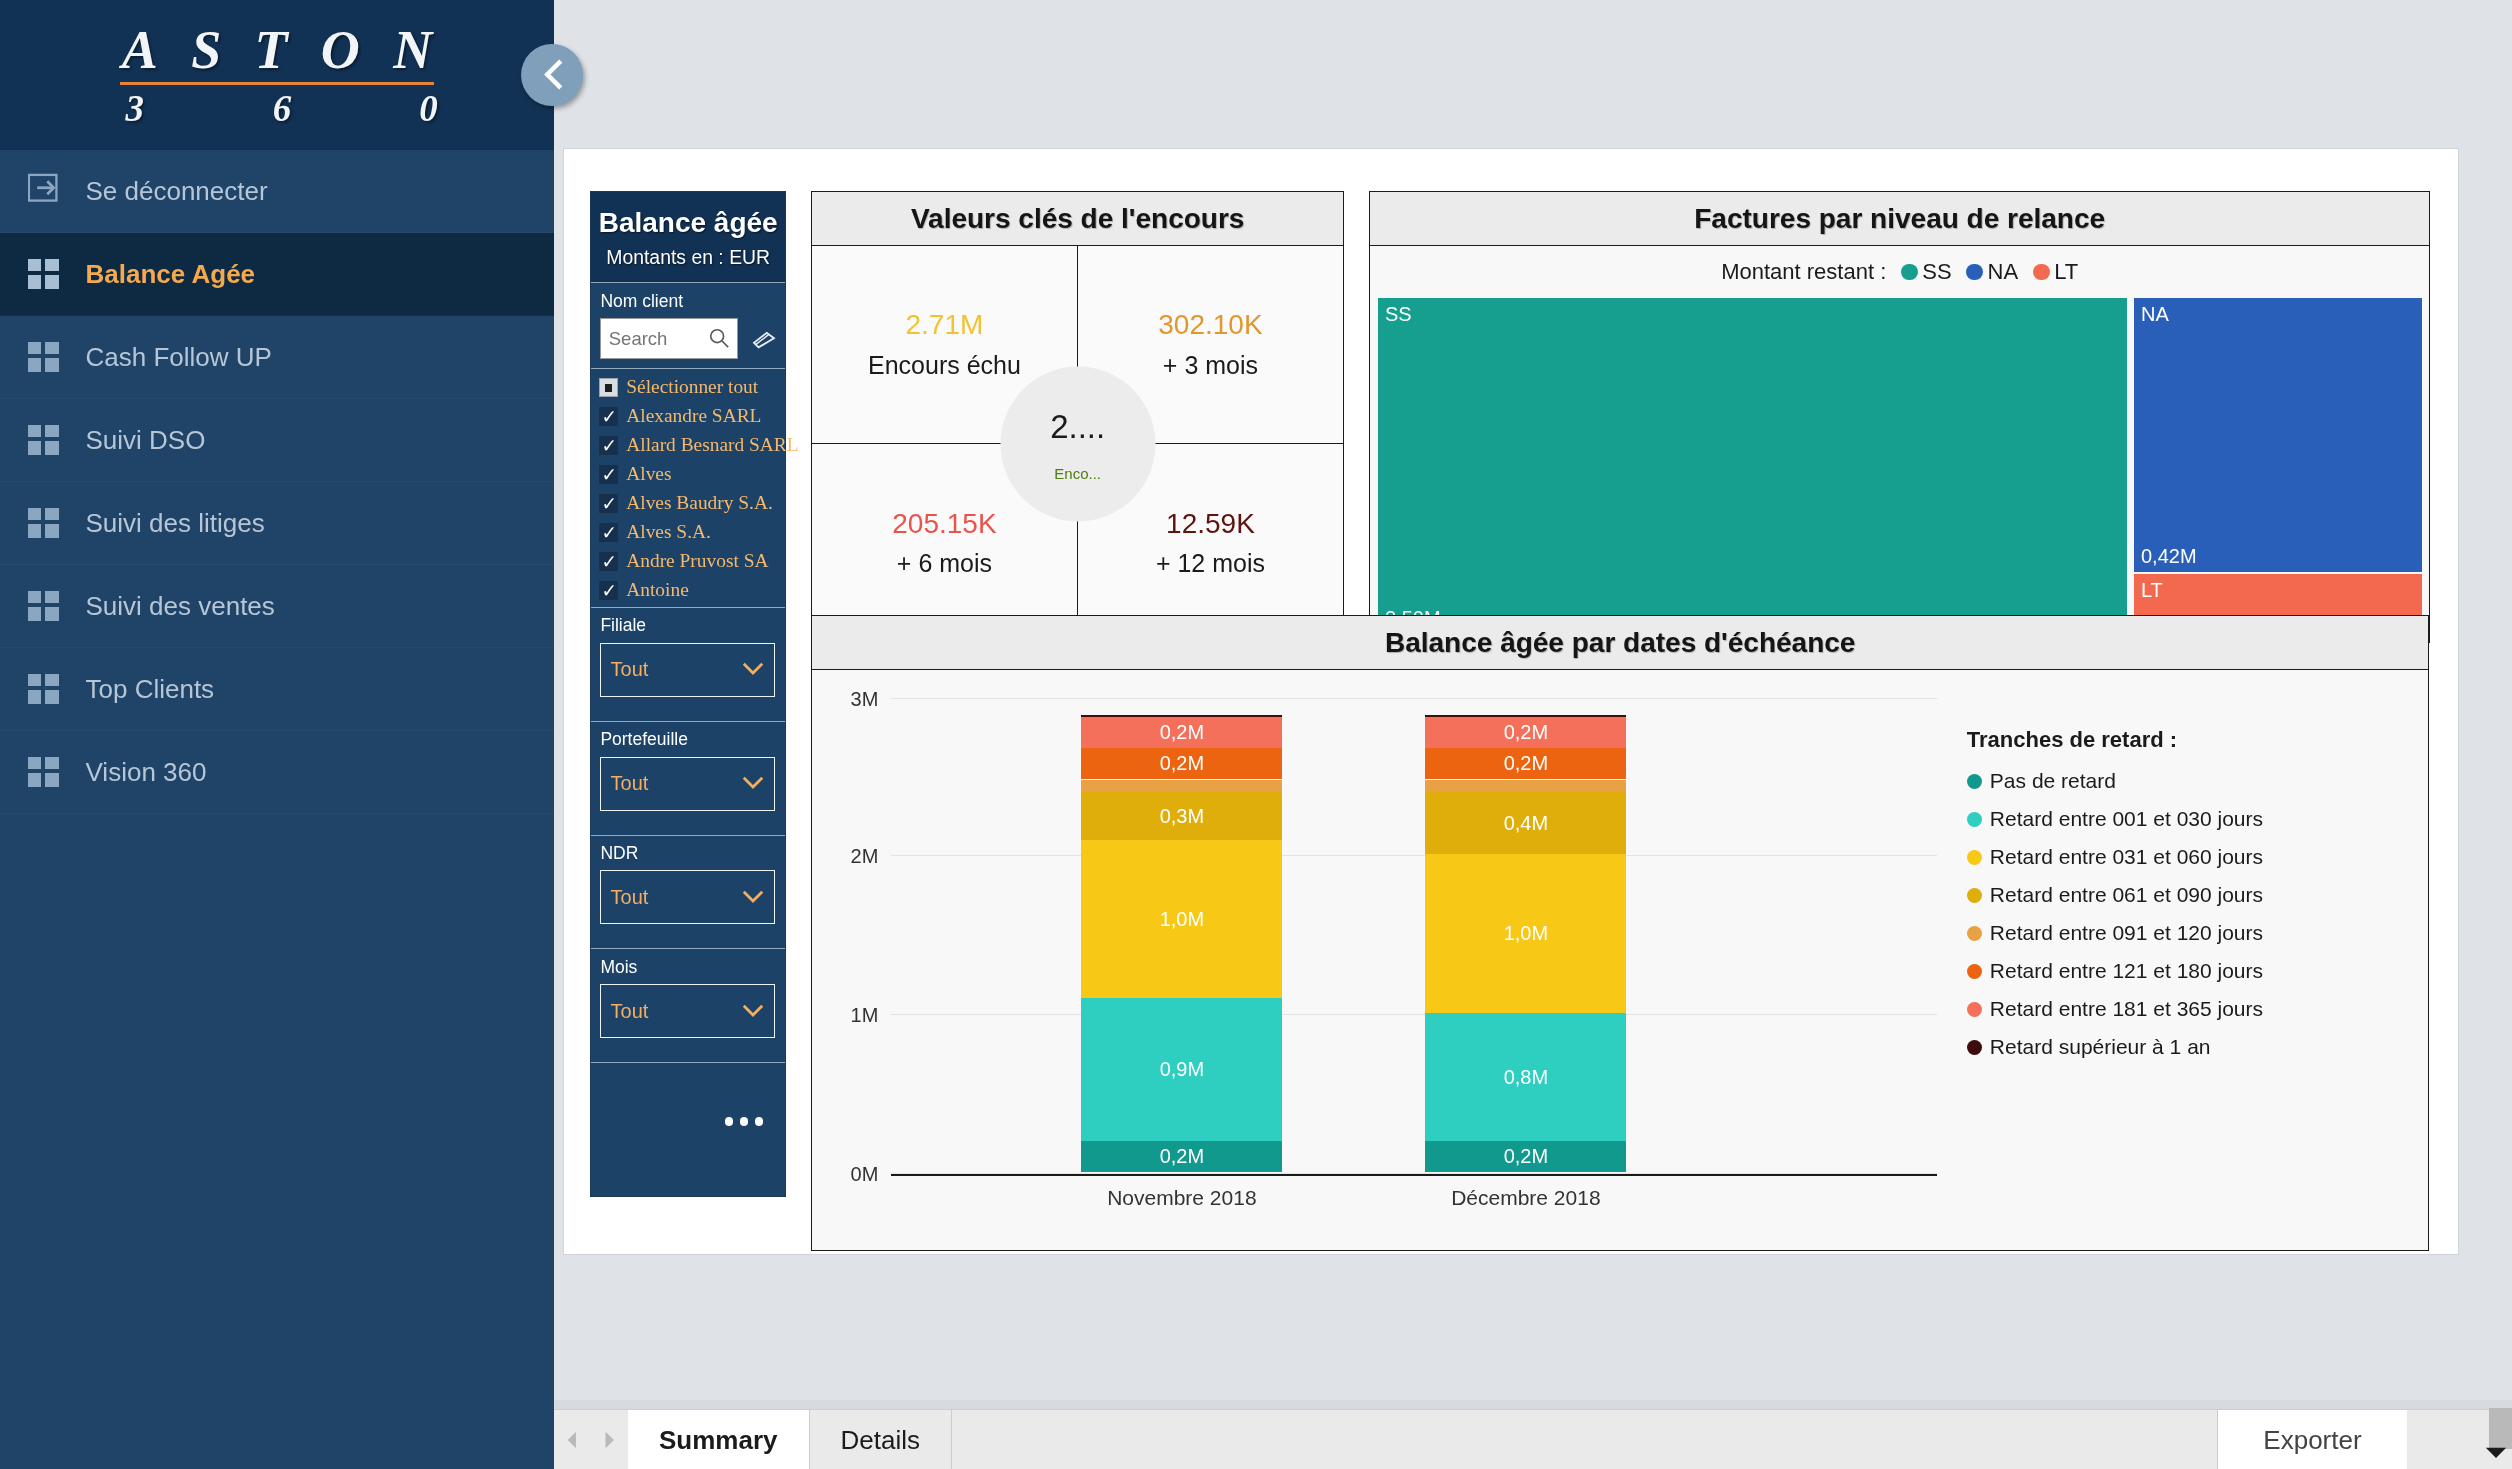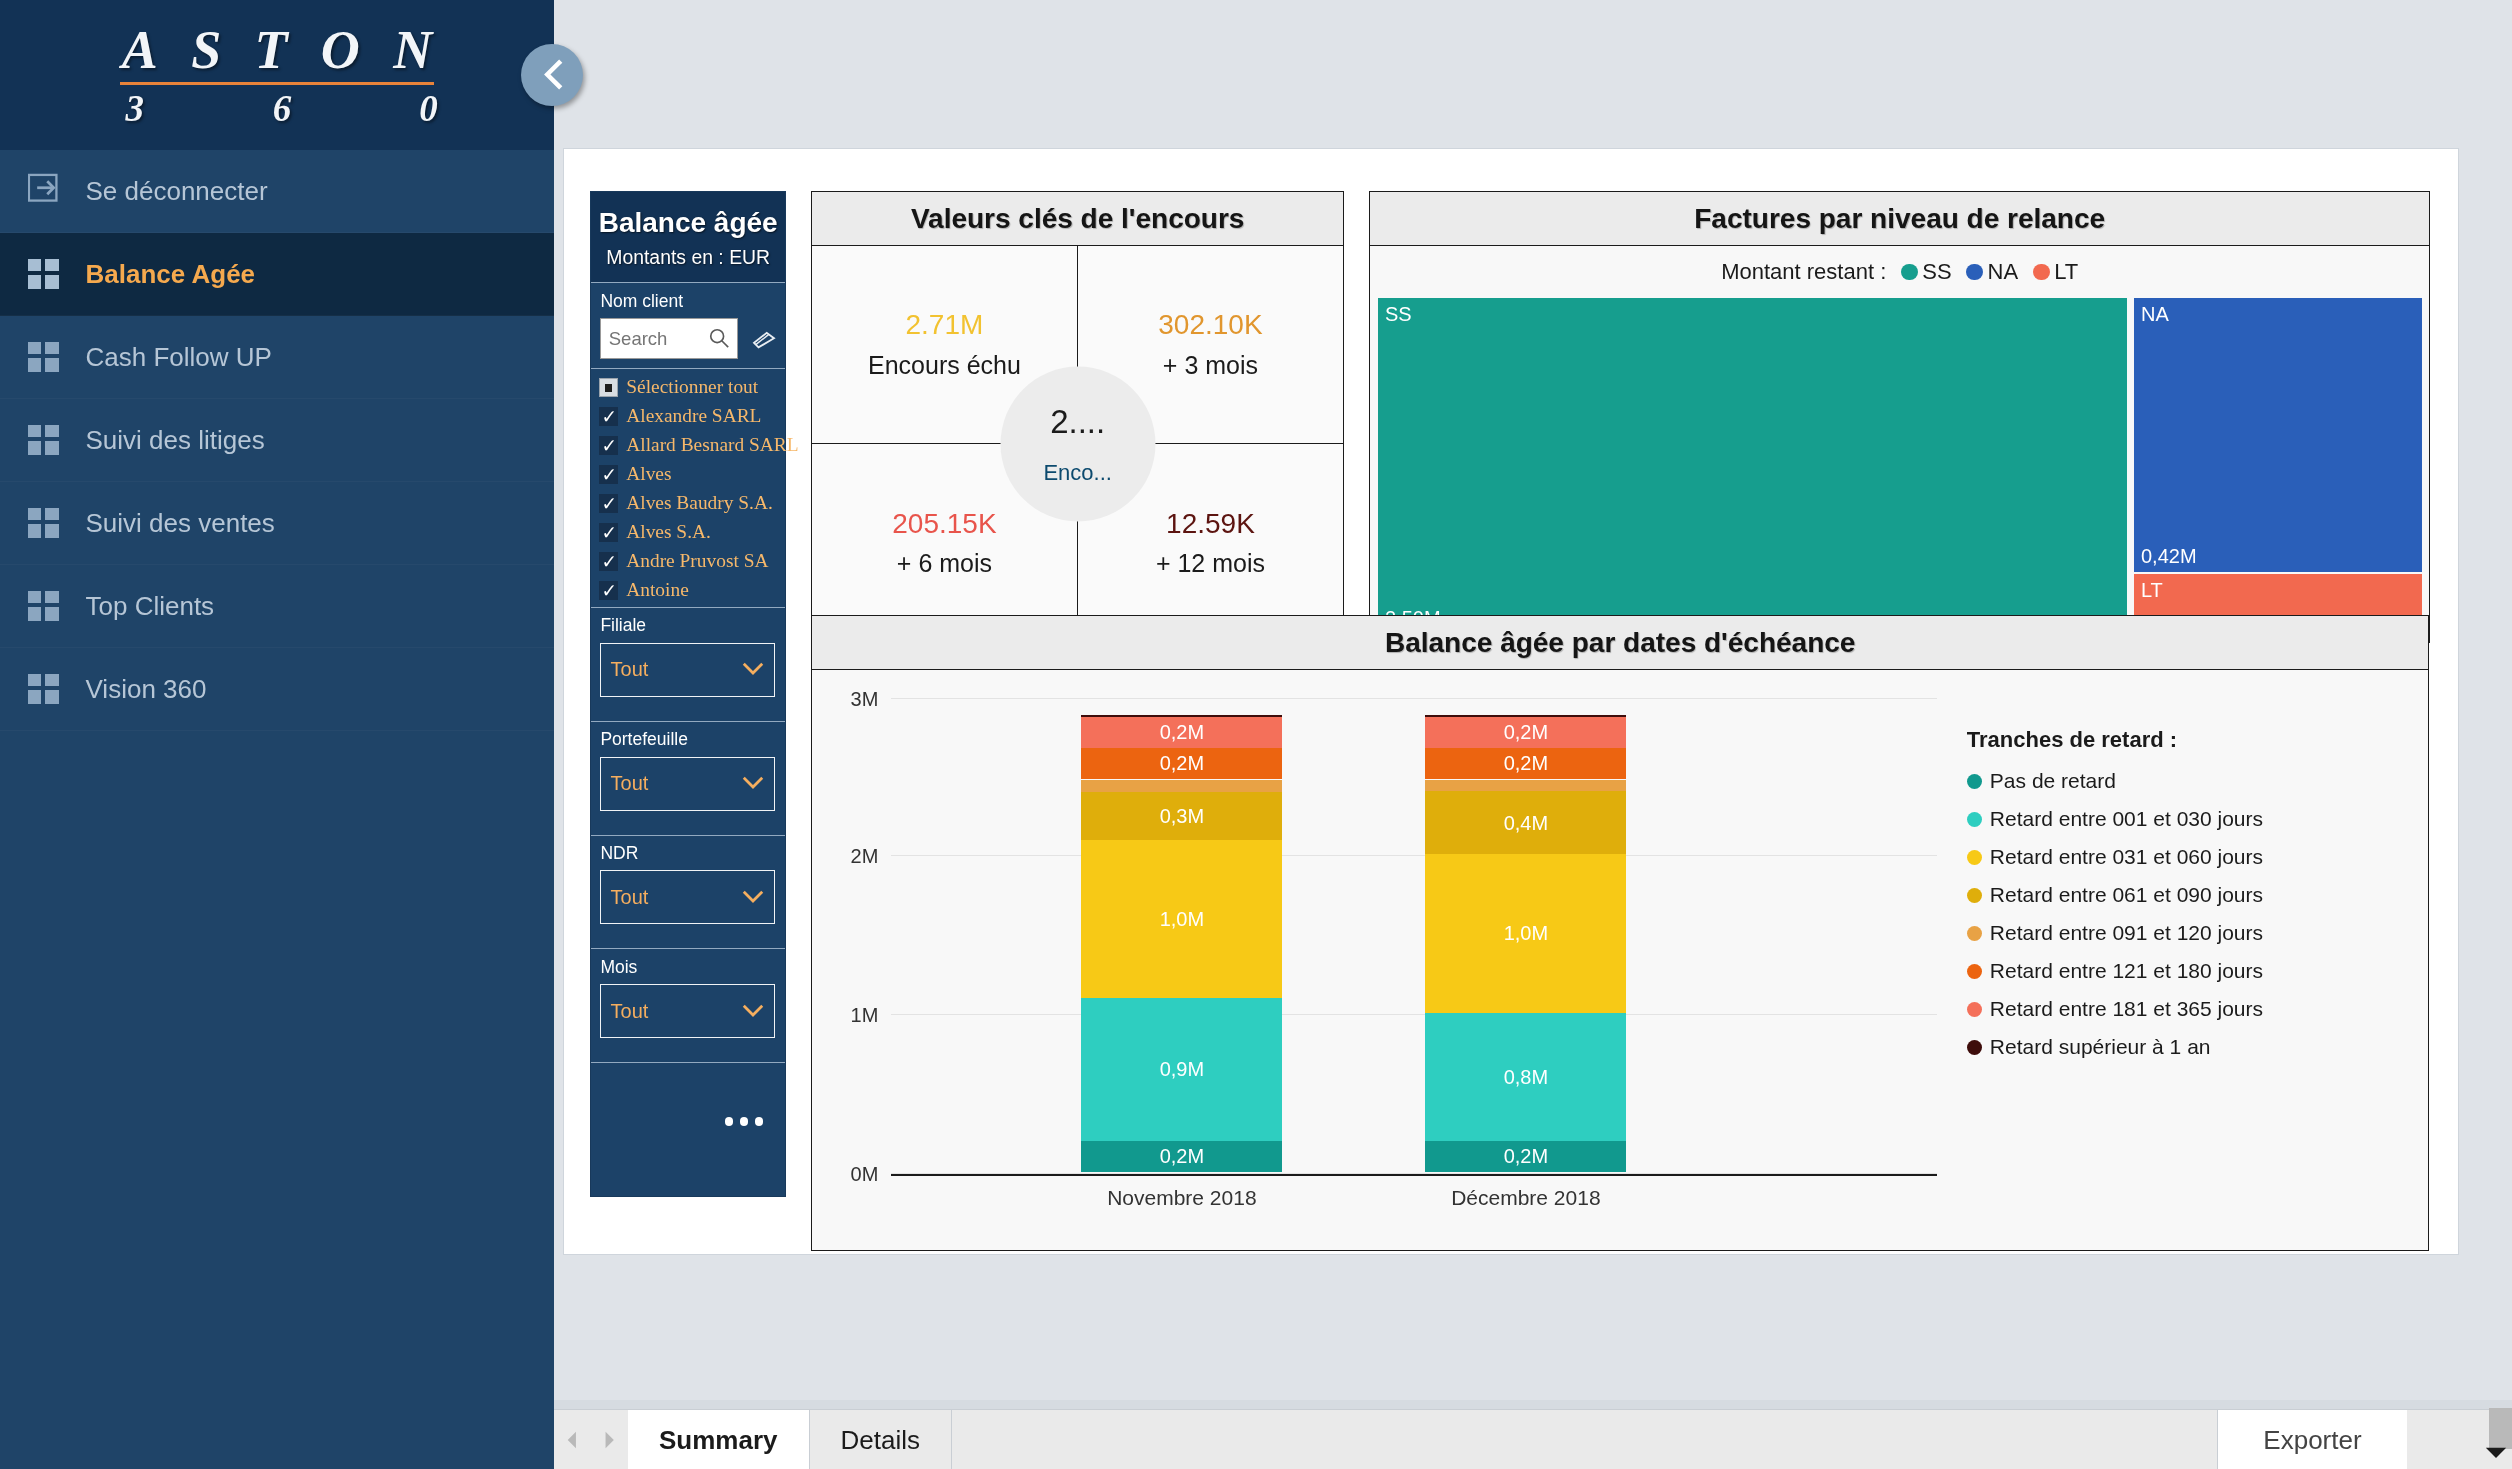--- a/index.html
+++ b/index.html
@@ -185,21 +185,21 @@
   .kpi-val { font-size: 28px; font-weight: 500; }
   .kpi-lbl { font-size: 25px; color:#1b1b1b; margin-top: 9.2px;}
   #kpi-center {
     position:absolute; left:50%; top:50%; transform:translate(-50%,-50%);
     width: 155px; height: 155px; border-radius:50%;
     background:#ececec;
     display:flex; flex-direction:column; align-items:center; justify-content:center;
     z-index: 5;
   }
   #kpi-center .cv { font-size: 33px; color:#1b1b1b; }
-  #kpi-center .cl { font-size: 22px; color:#0c4a6e; margin-top:19px;}
+  #kpi-center .cl { font-size: 15px; color:#4d7c0f; margin-top:19px;}
 
   
   #tree-card { left: 805px; top: 42px; width: 1061px; }
   #tree-body { height: 397px; position: relative; }
   #tree-legend {
     height: 52px; display:flex; align-items:center; justify-content:center;
     font-size: 22px; color:#1b1b1b;
     background:#f8f8f8;
   }
   #tree-legend .lg-item { display:flex;align-items:center; margin-left: 14.8px;}
@@ -310,20 +310,31 @@
         <span class="grid-ic">
           <i></i>
           <i></i>
           <i></i>
           <i></i>
         </span>
       </span>
     <span class="nav-label">Cash Follow UP</span>
   </div>
 
+  <div class="nav-item">
+    <span class="nav-ic">
+        <span class="grid-ic">
+          <i></i>
+          <i></i>
+          <i></i>
+          <i></i>
+        </span>
+      </span>
+    <span class="nav-label">Suivi DSO</span>
+  </div>
 
   <div class="nav-item">
     <span class="nav-ic">
         <span class="grid-ic">
           <i></i>
           <i></i>
           <i></i>
           <i></i>
         </span>
       </span>

